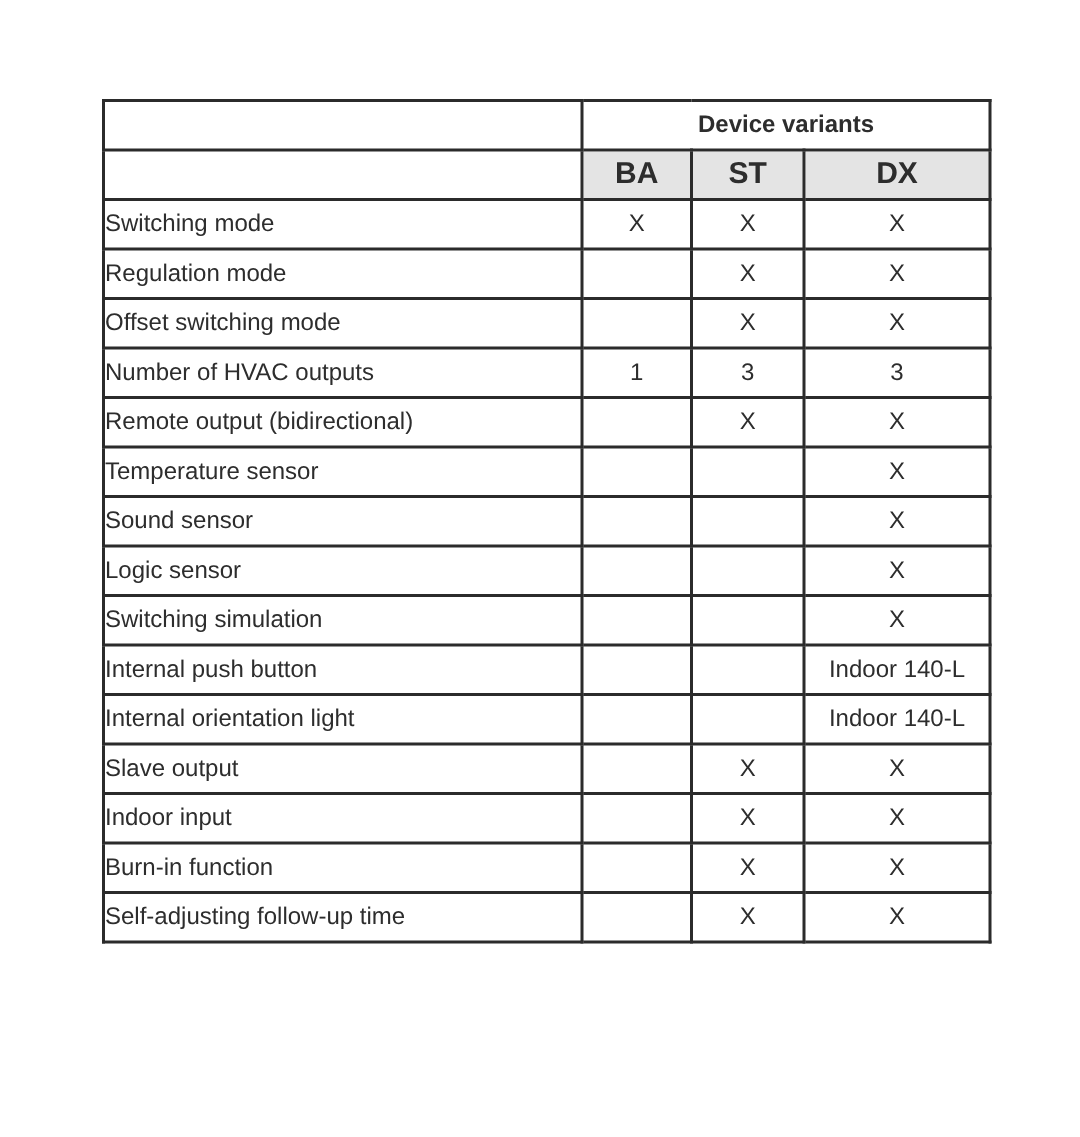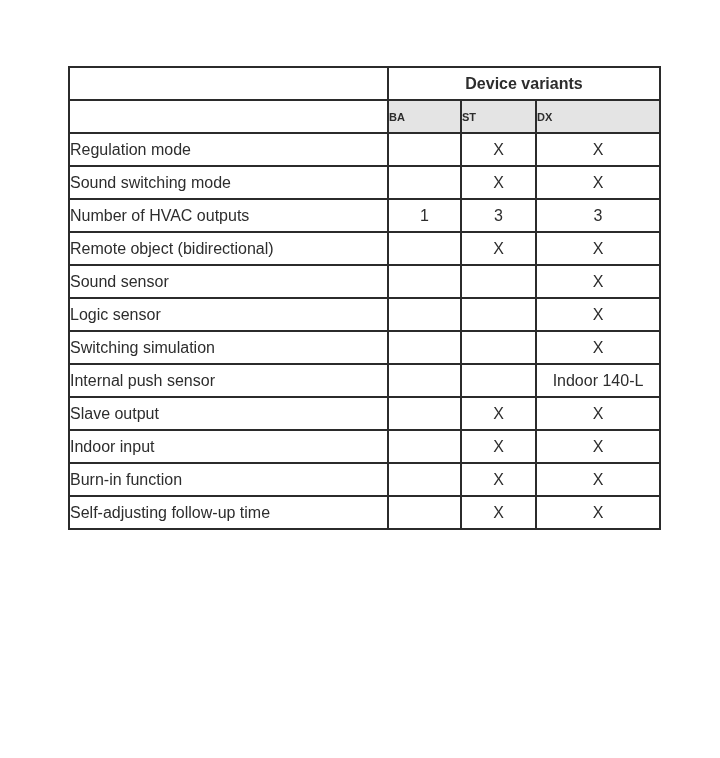--- a/index.html
+++ b/index.html
@@ -40,23 +40,23 @@
   th.title {
     font-weight: bold;
     text-align: center;
     background: #ffffff;
     font-size: 16px;
     height: 32px;
     margin-top: 21px;
   }
   th.colhead {
     font-weight: bold;
-    text-align: left;
+    text-align: center;
     background: #e4e4e4;
-    font-size: 11px;
+    font-size: 20px;
   }
   td.label {
     text-align: left;
     padding-left: 10px;
     background: #ffffff;
     font-weight: normal;
   }
   td.val {
     text-align: center;
     background: #ffffff;
@@ -81,41 +81,53 @@
       </tr>
       <tr id="col-header-row">
         <td class="blank"></td>
       <th class="colhead">BA</th>
           <th class="colhead">ST</th>
           <th class="colhead">DX</th>
         </tr>
     </thead>
     <tbody id="table-body">
         <tr>
+          <td class="label">Switching mode</td>
+          <td class="val">X</td>
+          <td class="val">X</td>
+          <td class="val">X</td>
+        </tr>
+        <tr>
           <td class="label">Regulation mode</td>
           <td class="val"></td>
           <td class="val">X</td>
           <td class="val">X</td>
         </tr>
         <tr>
-          <td class="label">Sound switching mode</td>
+          <td class="label">Offset switching mode</td>
           <td class="val"></td>
           <td class="val">X</td>
           <td class="val">X</td>
         </tr>
         <tr>
           <td class="label">Number of HVAC outputs</td>
           <td class="val">1</td>
           <td class="val">3</td>
           <td class="val">3</td>
         </tr>
         <tr>
-          <td class="label">Remote object (bidirectional)</td>
+          <td class="label">Remote output (bidirectional)</td>
           <td class="val"></td>
           <td class="val">X</td>
+          <td class="val">X</td>
+        </tr>
+        <tr>
+          <td class="label">Temperature sensor</td>
+          <td class="val"></td>
+          <td class="val"></td>
           <td class="val">X</td>
         </tr>
         <tr>
           <td class="label">Sound sensor</td>
           <td class="val"></td>
           <td class="val"></td>
           <td class="val">X</td>
         </tr>
         <tr>
           <td class="label">Logic sensor</td>
@@ -123,21 +135,27 @@
           <td class="val"></td>
           <td class="val">X</td>
         </tr>
         <tr>
           <td class="label">Switching simulation</td>
           <td class="val"></td>
           <td class="val"></td>
           <td class="val">X</td>
         </tr>
         <tr>
-          <td class="label">Internal push sensor</td>
+          <td class="label">Internal push button</td>
+          <td class="val"></td>
+          <td class="val"></td>
+          <td class="val">Indoor 140-L</td>
+        </tr>
+        <tr>
+          <td class="label">Internal orientation light</td>
           <td class="val"></td>
           <td class="val"></td>
           <td class="val">Indoor 140-L</td>
         </tr>
         <tr>
           <td class="label">Slave output</td>
           <td class="val"></td>
           <td class="val">X</td>
           <td class="val">X</td>
         </tr>

